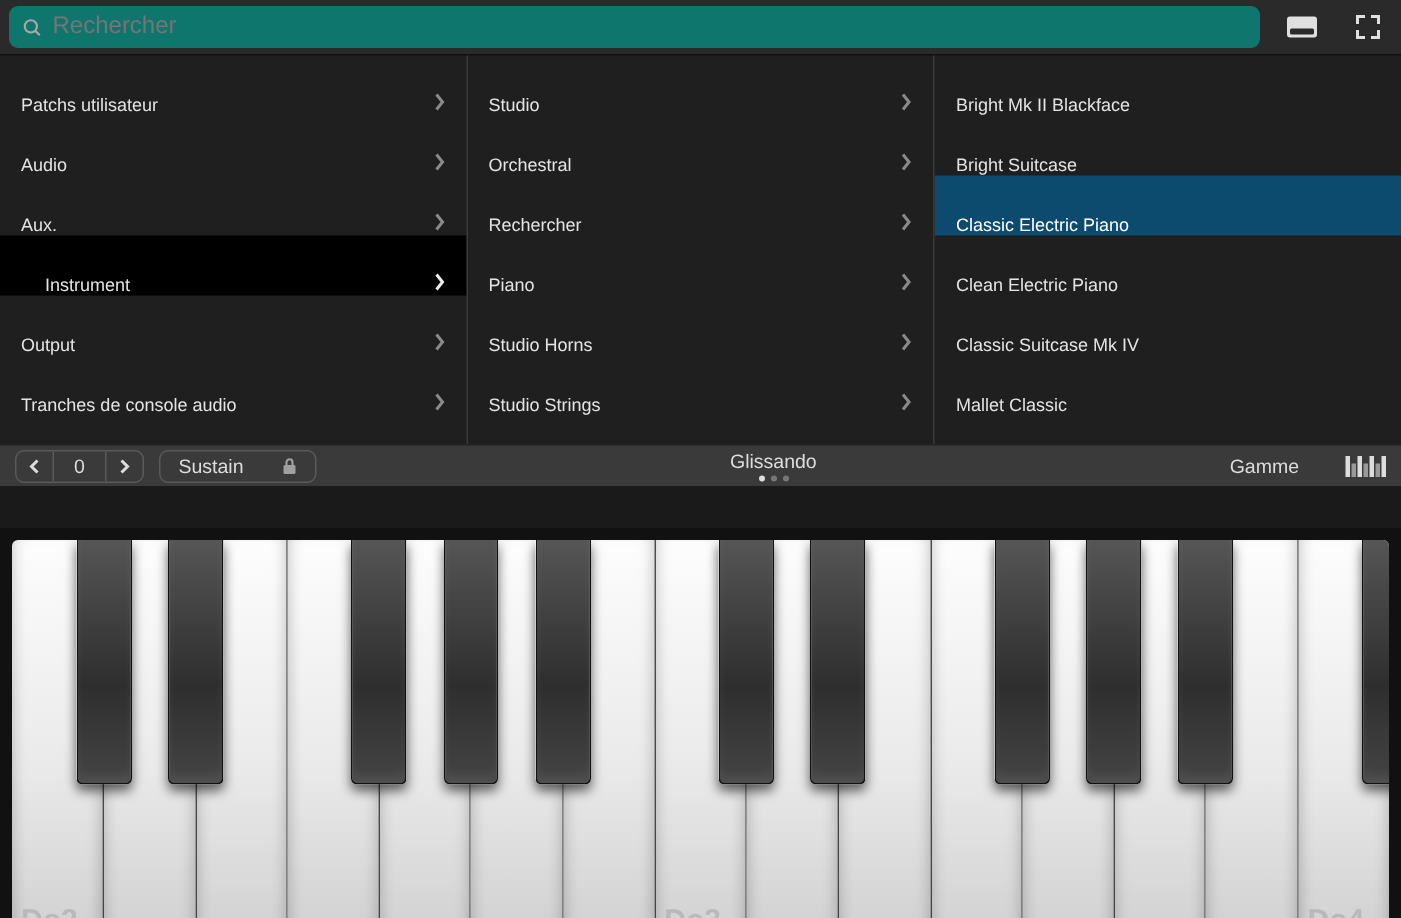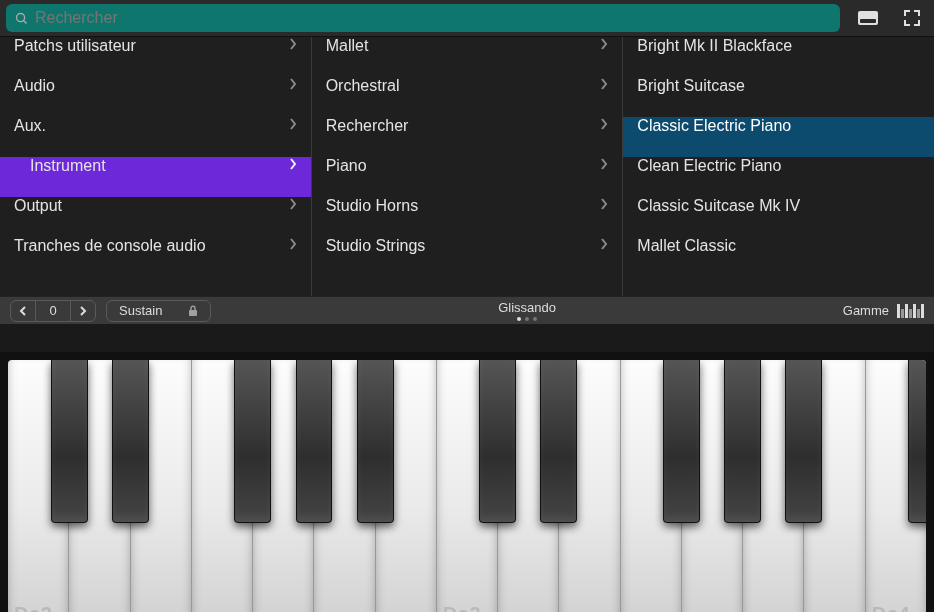--- a/index.html
+++ b/index.html
@@ -15,46 +15,46 @@
   .search-icon { margin-right: 6px; display: inline-flex; }
   .search input { flex: 1; background: transparent; border: none; outline: none; color: #ccc; font-size: 16px; }
 
   .top-btn { width: 32px; height: 26px; display: flex; align-items: center; justify-content: center; color: #e0e0e0; }
 
   
   .browser { display: flex; height: 260px; background: #1f1f1f; border-top: 1px solid #111; }
   .col { flex: 1; border-right: 1px solid #3a3a3a; overflow: hidden; }
   .col:last-child { border-right: none; }
   .row {
-    display: flex; align-items: flex-start; justify-content: space-between;
-    height: 40px; padding: 0 14px; font-size: 16px; color: #e4e4e4;
+    display: flex; align-items: flex-end; justify-content: space-between;
+    height: 40px; padding: 0 14px; font-size: 12px; color: #e4e4e4;
     cursor: pointer;
   }
-  .row.selected-grey { background: #6d28d9; padding-left: 30px; }
+  .row.selected-grey { background: #000000; padding-left: 30px; }
   .row.selected-blue { background: #0c4a6e; color: #fff; }
   .row .chev { color: #8a8a8a; font-size: 14px; }
   .row.selected-grey .chev { color: #eee; }
 
   
   .kb-toolbar {
     display: flex; align-items: center; height: 28px; background: #3a3a3a;
     padding: 0 10px; gap: 10px; border-top: 1px solid #222; font-size: 13px;
   }
   .seg { display: flex; align-items: center; border: 1px solid #5a5a5a; border-radius: 6px; overflow: hidden; height: 22px; }
   .seg > * { height: 100%; display: flex; align-items: center; justify-content: center; padding: 0 8px; color: #ddd; font-size: 13px; }
   .seg .divider { width: 1px; padding: 0; background: #5a5a5a; }
   .seg .num { min-width: 34px; }
   .seg .arrow { min-width: 24px; }
   .sustain { min-width: 86px; gap: 10px; padding: 0 4px; }
   .lock { opacity: 0.7; }
   .center-label { flex: 1; text-align: center; color: #ddd; font-size: 13px; position: relative; }
   .dots { display: flex; gap: 4px; justify-content: center; margin-top: 2px; }
   .dot { width: 4px; height: 4px; background: #777; border-radius: 50%; }
   .dot.active { background: #ddd; }
-  .right-ctrls { display: flex; align-items: center; gap: 8px; color: #ddd; }
+  .right-ctrls { display: flex; align-items: center; gap: 31px; color: #ddd; }
   .kb-icon { display: flex; gap: 1px; align-items: flex-end; }
   .kb-icon span { width: 3px; background: #ddd; display: block; }
   .kb-icon span:nth-child(odd){ height: 14px; }
   .kb-icon span:nth-child(even){ height: 9px; background:#999; }
 
   
   .keyboard-wrap { position: relative; height: calc(612px - 36px - 260px - 28px); background: #111; margin-top: 28px; }
   .keyboard { position: absolute; inset: 8px; background: #0a0a0a; border-radius: 4px; overflow: hidden; }
   .whites { position: absolute; left:0; right:0; bottom:0; top:0; display: flex; }
   .white {
@@ -142,21 +142,21 @@
       </div>
       <div class="row">
         <span>Tranches de console audio</span>
         <span class="chev"><svg width="8" height="12" viewBox="0 0 8 12" fill="none" stroke="currentColor" stroke-width="2">
             <polyline points="2,1 6,6 2,11"></polyline>
           </svg></span>
       </div>
     </div>
     <div class="col">
       <div class="row">
-        <span>Mallet</span>
+        <span>Studio</span>
         <span class="chev"><svg width="8" height="12" viewBox="0 0 8 12" fill="none" stroke="currentColor" stroke-width="2">
             <polyline points="2,1 6,6 2,11"></polyline>
           </svg></span>
       </div>
       <div class="row">
         <span>Orchestral</span>
         <span class="chev"><svg width="8" height="12" viewBox="0 0 8 12" fill="none" stroke="currentColor" stroke-width="2">
             <polyline points="2,1 6,6 2,11"></polyline>
           </svg></span>
       </div>

